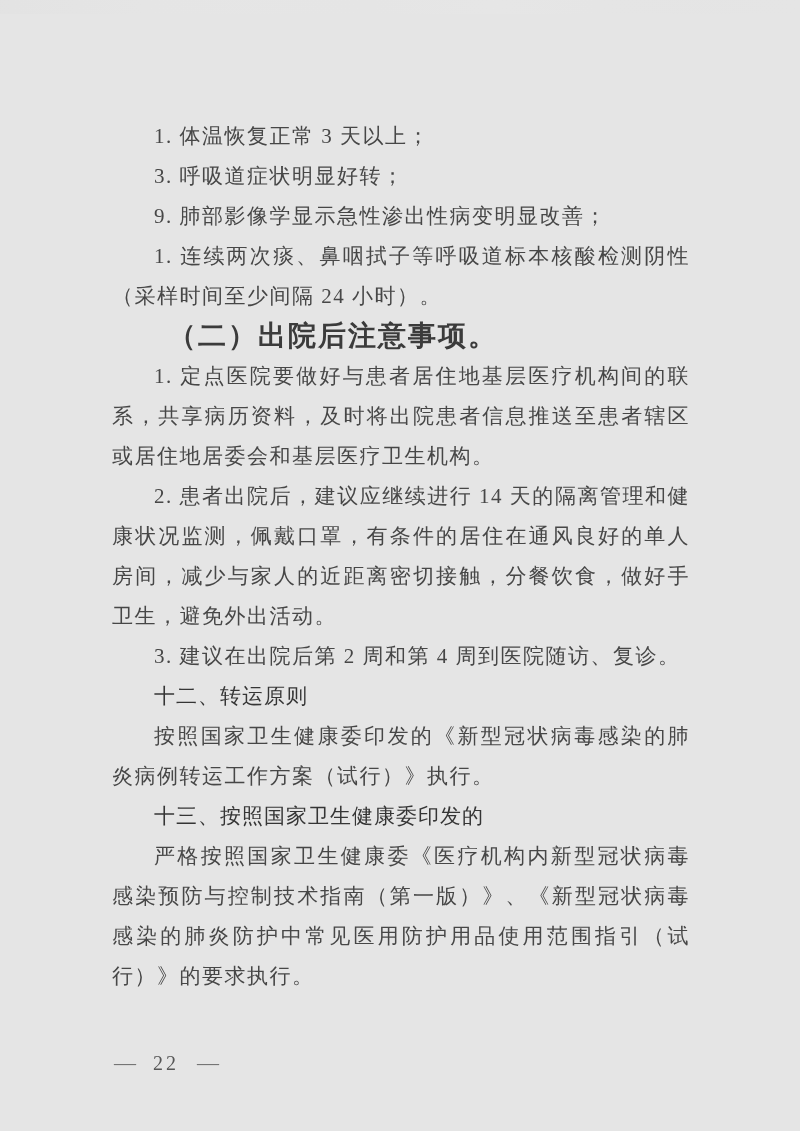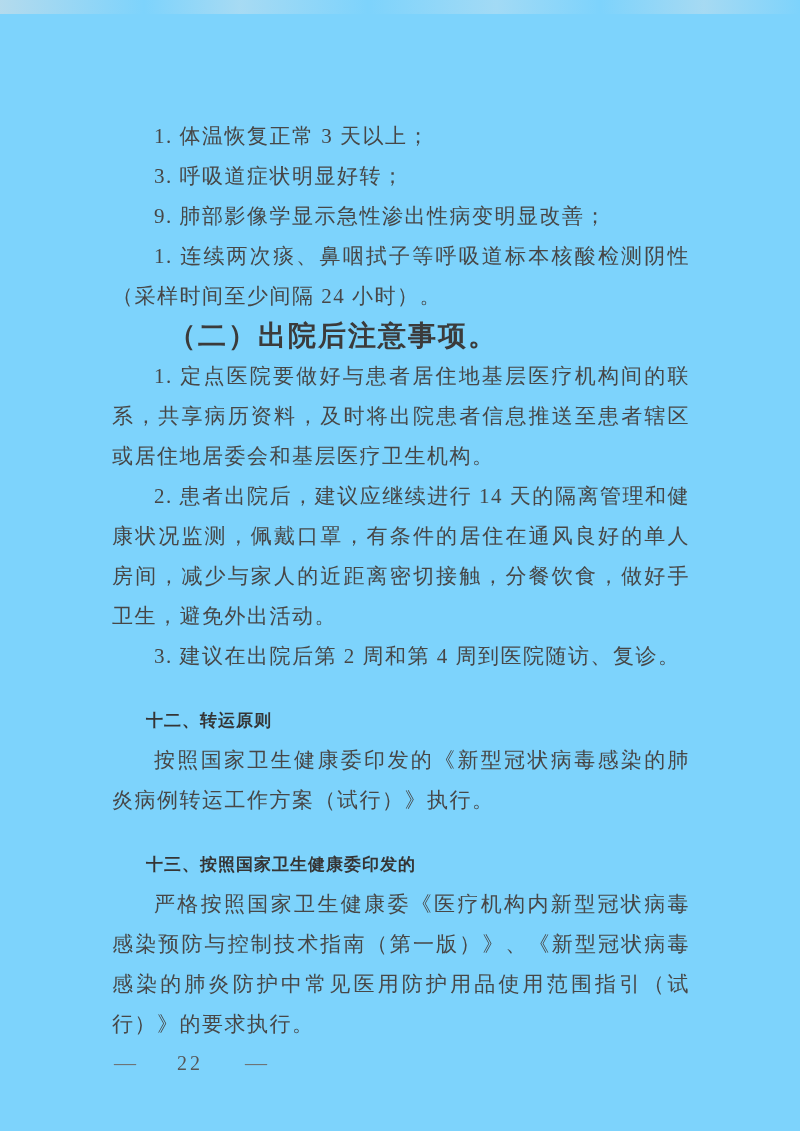--- a/index.html
+++ b/index.html
@@ -9,21 +9,21 @@
     height: 1131px;
     position: relative;
     overflow: hidden;
     font-family: "Liberation Serif", "DejaVu Serif", serif;
   }
   .page {
     position: absolute;
     left: 0; top: 0;
     width: 800px;
     height: 1131px;
-    background: #7dd3fc;
+    background: #e5e5e5;
   }
   
   .scan-artifact {
     position: absolute;
     left: 0; top: 0;
     width: 100%;
     height: 14px;
     background: linear-gradient(90deg,
       rgba(225,225,225,.55) 0%, rgba(255,255,255,0) 18%,
       rgba(230,230,230,.4) 30%, rgba(255,255,255,0) 46%,
@@ -47,44 +47,43 @@
   .subheading {
     font-size: 28px;
     line-height: 40px;
     letter-spacing: 2px;
     color: #3b3b3b;
     font-weight: 600;
     text-indent: 2em;
   }
   .heading {
     font-family: "DejaVu Sans", "Liberation Sans", sans-serif;
-    font-size: 17px;
+    font-size: 21px;
     line-height: 40px;
     letter-spacing: 1px;
     color: #353535;
-    font-weight: bold;
+    font-weight: normal;
     text-indent: 2em;
-    margin-top: 24px;
   }
   .footer {
     position: absolute;
     left: 114px;
     top: 1050px;
     display: flex;
     align-items: center;
     font-size: 20px;
     color: #565656;
   }
   .footer .dash {
     color: #6e6e6e;
     font-size: 22px;
     letter-spacing: -1px;
   }
   .footer .num {
-    margin: 0 42px;
+    margin: 0 18px;
     letter-spacing: 3px;
     font-family: "Liberation Serif", "DejaVu Serif", serif;
   }
 </style>
 </head>
 <body>
 
 <div class="page">
 
   <div class="scan-artifact"></div>

